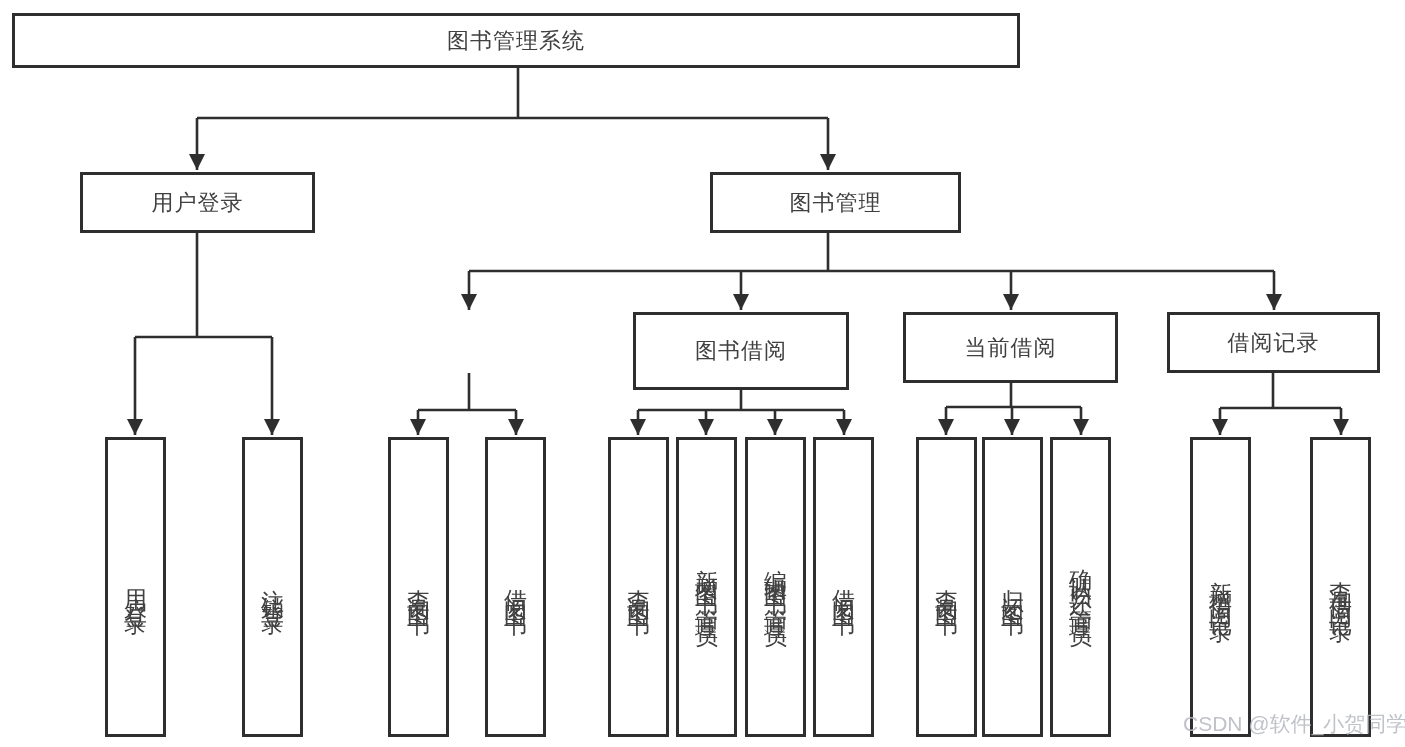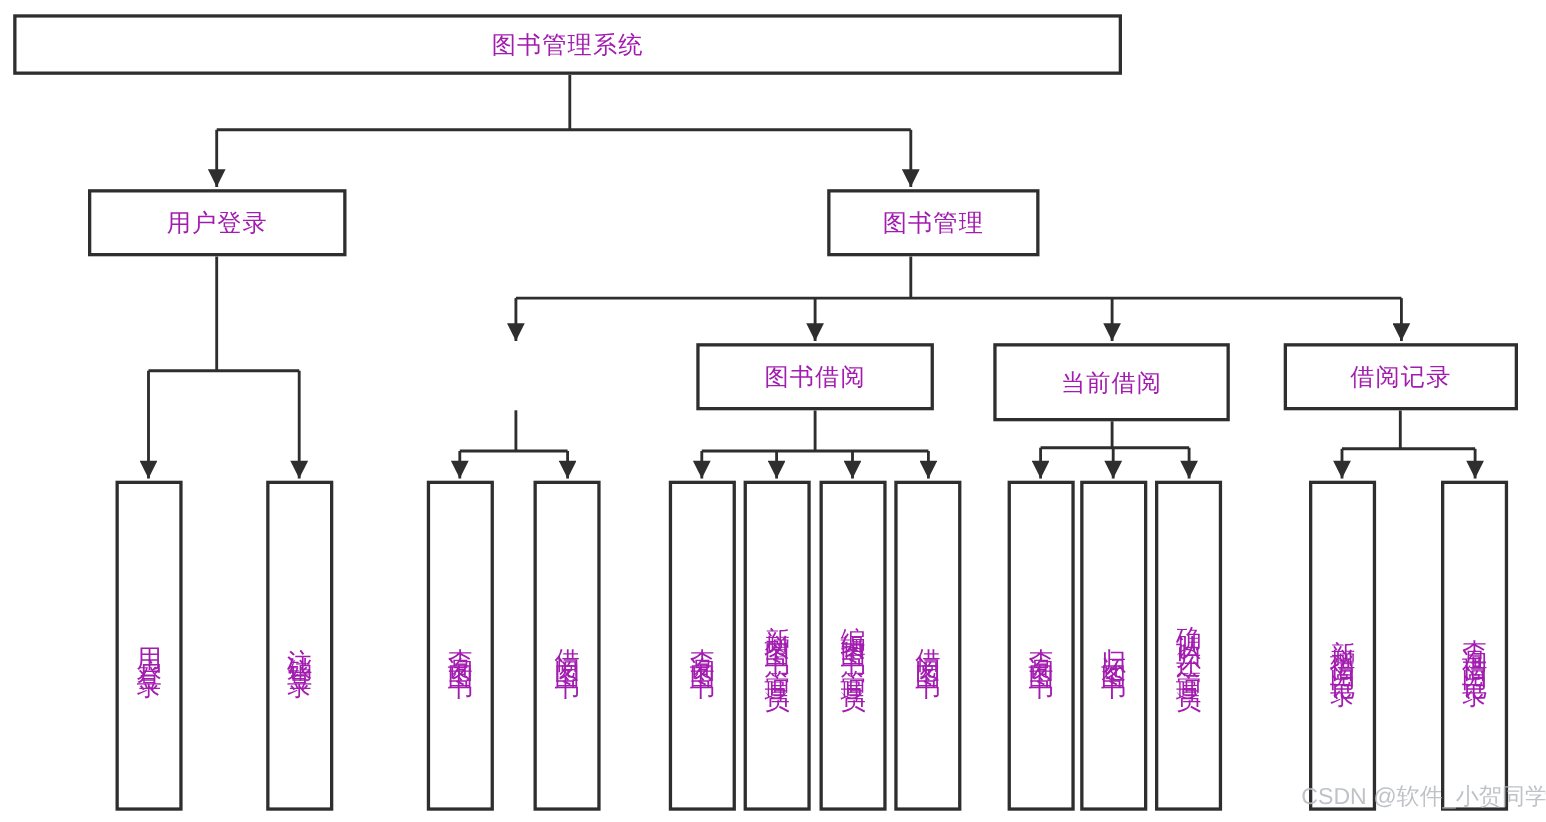--- a/index.html
+++ b/index.html
@@ -4,39 +4,39 @@
 <style>
   html,body{margin:0;padding:0;background:#fff;}
   body{font-family:"Liberation Sans","DejaVu Sans",sans-serif;}
   .canvas{
     position:relative;width:1405px;height:747px;background:#ffffff;overflow:hidden;
   }
   .connectors{position:absolute;left:0;top:0;width:1405px;height:747px;z-index:1;}
   .box{
     position:absolute;box-sizing:border-box;background:#ffffff;
     border:3px solid #2e2e2e;display:flex;align-items:center;justify-content:center;
-    z-index:2;color:#a21caf;
+    z-index:2;color:#404040;
   }
   .hlabel{font-size:22px;letter-spacing:1px;white-space:nowrap;}
   
   .leaf{width:61px;height:300px;top:437px;}
   .vlabel{
     writing-mode:vertical-rl;text-orientation:mixed;
     font-size:23px;letter-spacing:8px;line-height:1;white-space:nowrap;
   }
   .watermark{
     position:absolute;left:1183px;top:710px;z-index:5;
     font-size:21px;color:#b7bac0;opacity:.88;white-space:nowrap;
   }
   
   .n-root{left:12px;top:13px;width:1008px;height:55px;}
   .n-user-login{left:80px;top:172px;width:235px;height:61px;}
-  .n-book-mgmt{left:752px;top:172px;width:193px;height:61px;}
+  .n-book-mgmt{left:710px;top:172px;width:251px;height:61px;}
   .n-recommend{left:361px;top:312px;width:216px;height:61px;}
-  .n-borrow{left:633px;top:312px;width:216px;height:61px;}
+  .n-borrow{left:633px;top:312px;width:216px;height:78px;}
   .n-current{left:903px;top:312px;width:215px;height:71px;}
   .n-records{left:1167px;top:312px;width:213px;height:61px;}
   .lf1{left:105px;}  .lf2{left:242px;}
   .lf3{left:388px;}  .lf4{left:485px;}
   .lf5{left:608px;}  .lf6{left:676px;}  .lf7{left:745px;}  .lf8{left:813px;}
   .lf9{left:916px;}  .lf10{left:982px;} .lf11{left:1050px;}
   .lf12{left:1190px;} .lf13{left:1310px;}
 </style>
 </head>
 <body>

